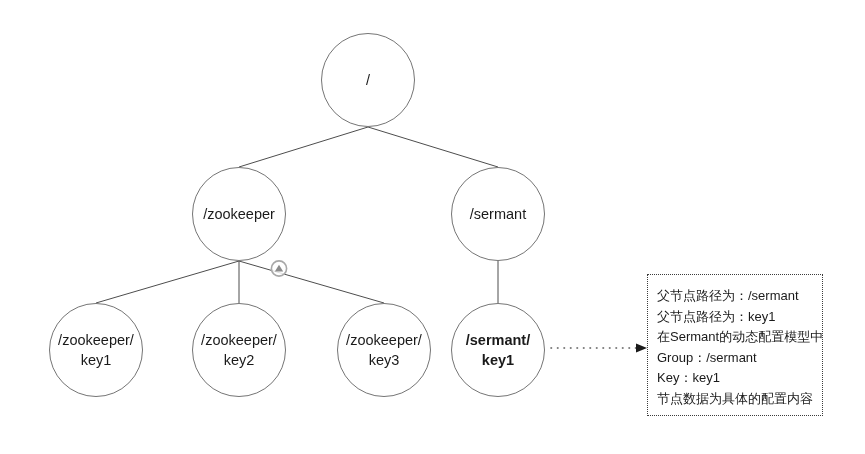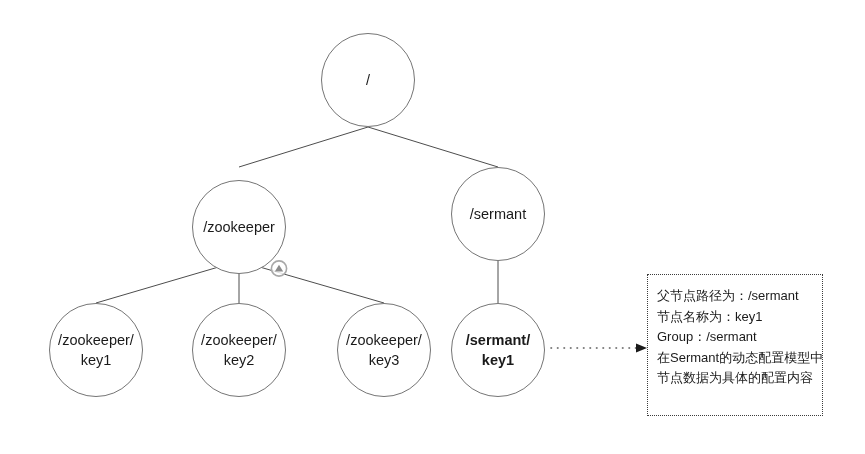--- a/index.html
+++ b/index.html
@@ -63,21 +63,21 @@
     <g>
       <circle cx="279" cy="268.5" r="7.6" fill="rgba(255,255,255,0.82)" stroke="#a8a8a8" stroke-width="1.6"></circle>
       <path d="M279 264.8 L283.2 271.4 L274.8 271.4 Z" fill="#8c8c8c"></path>
     </g>
   </svg>
 
   <div class="node" style="left:321px;top:33px;">
     <span>/</span>
   </div>
 
-  <div class="node" style="left:192px;top:180px;justify-content:center;">
+  <div class="node" style="left:192px;top:167px;justify-content:center;">
     <span>/zookeeper</span>
   </div>
 
   <div class="node" style="left:451px;top:167px;align-items:center;">
     <span>/sermant</span>
   </div>
 
   <div class="node" style="left:49px;top:303px;">
     <span>/zookeeper/</span>
     <span>key1</span>
@@ -93,19 +93,20 @@
     <span>key3</span>
   </div>
 
   <div class="node" style="left:451px;top:303px;font-weight:bold;">
     <span>/sermant/</span>
     <span>key1</span>
   </div>
 
   <div class="annotation">
     <div class="line">父节点路径为：/sermant</div>
-    <div class="line">节点名称为：key1</div>
+    <div class="line">父节点路径为：key1</div>
+    <div class="line">在Sermant的动态配置模型中</div>
     <div class="line">Group：/sermant</div>
-    <div class="line">在Sermant的动态配置模型中</div>
+    <div class="line">Key：key1</div>
     <div class="line">节点数据为具体的配置内容</div>
   </div>
 
 </div>
 
 </body></html>

